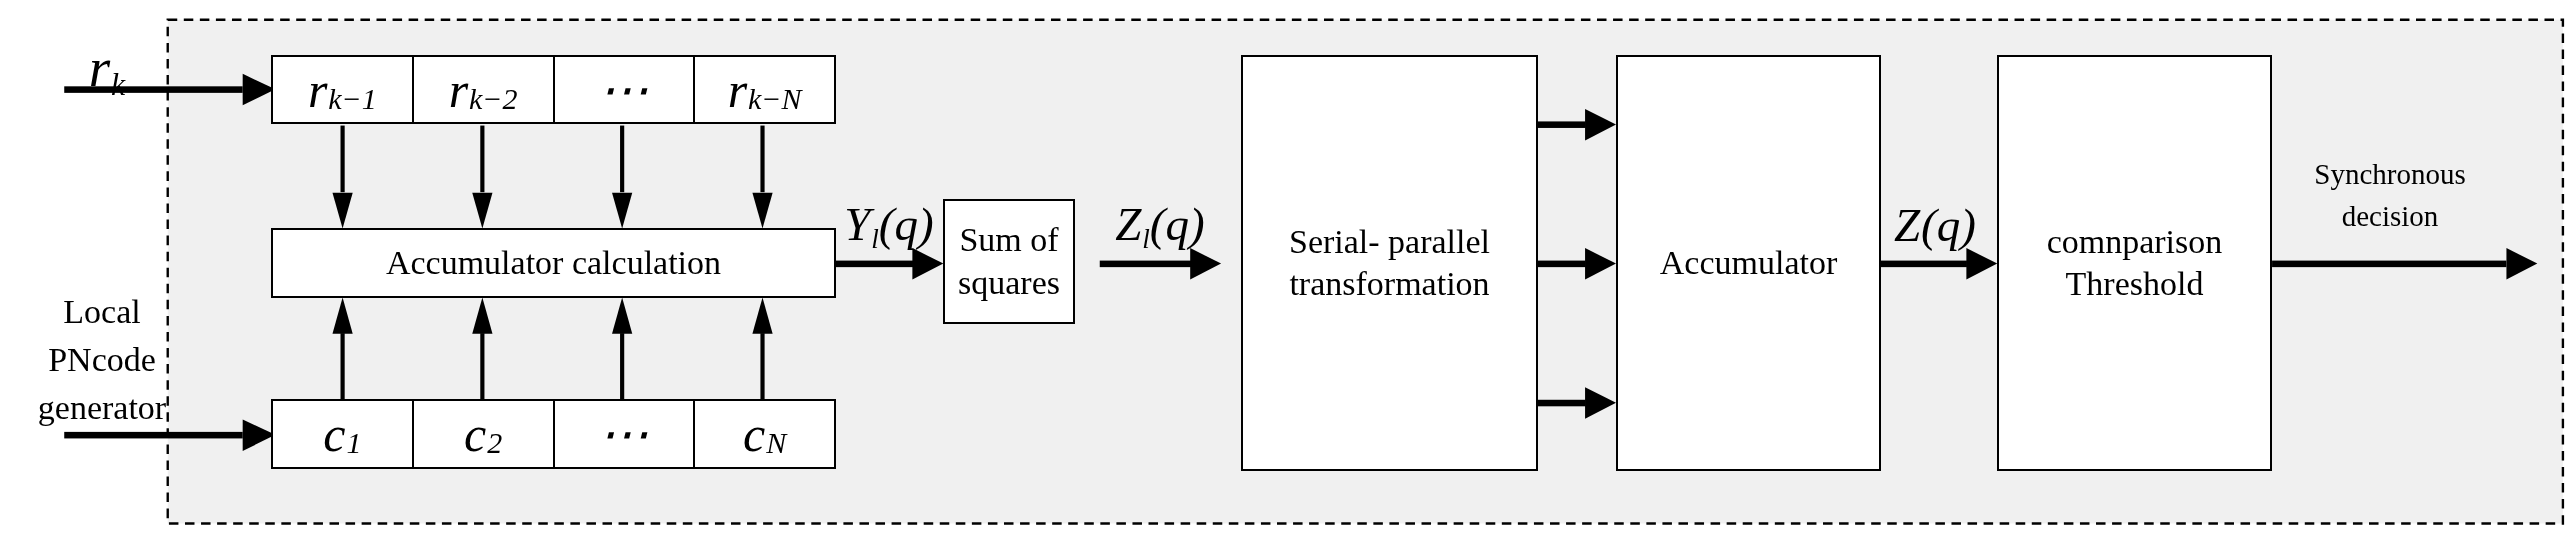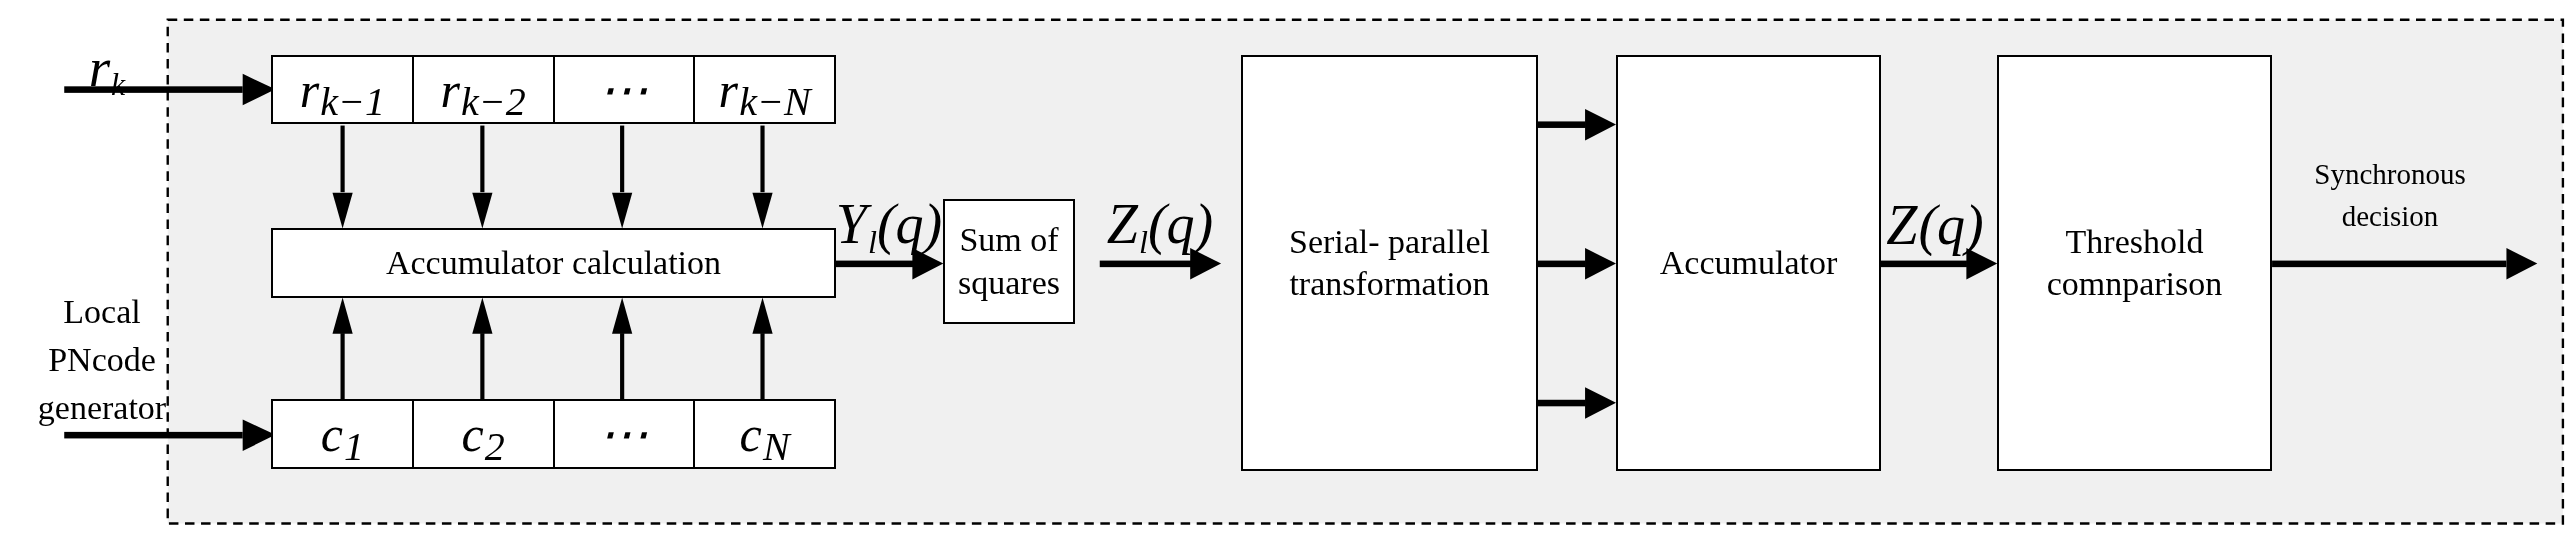--- a/index.html
+++ b/index.html
@@ -19,29 +19,29 @@
     flex:1;height:100%;display:flex;align-items:center;justify-content:center;
     border-left:2.4px solid #000;
   }
   .cell:first-child{border-left:none;}
   .b{font-style:italic;}
   .sub{
     font-style:italic;font-size:58%;display:inline-block;
     transform:translateY(0.3em);margin-left:0.03em;
   }
   .cell .b{font-size:50px;line-height:1;}
-  .cell .sub{font-size:40px;}
+  .cell .sub{font-size:30px;}
   .block-label{font-size:34px;line-height:1.25;}
   .title{
     position:absolute;left:1023px;top:77px;transform:translate(-50%,-50%);
     font-size:49px;font-weight:bold;white-space:nowrap;
   }
   .sig{
     position:absolute;transform:translate(-50%,-50%);
-    font-size:56px;white-space:nowrap;
+    font-size:47px;white-space:nowrap;
   }
   .rk-label{font-size:55px;}
   .multiline{
     position:absolute;transform:translate(-50%,-50%);text-align:center;
     font-size:34px;
   }
   .local{line-height:48px;}
   .outlab{font-size:29px;line-height:42px;}
   #reg  {left:271px; top:55px;  width:565px; height:69px;}
   #corr {left:271px; top:228px; width:565px; height:70px;}
@@ -203,22 +203,22 @@
   <div class="box" id="acc">
     <div class="block-label">Accumulator</div>
   </div>
 
   <div class="sig" id="sig-z">
     <span class="b">Z</span><span class="sub"></span><span class="b">(q)</span>
   </div>
 
   <div class="box" id="thr">
     <div class="block-label">
+      <div>comnparison</div>
       <div>Threshold</div>
-      <div>comnparison</div>
     </div>
   </div>
 
   <div class="multiline outlab" id="out-label">
     <div>Synchronous</div>
     <div>decision</div>
   </div>
 
 </div>
 

